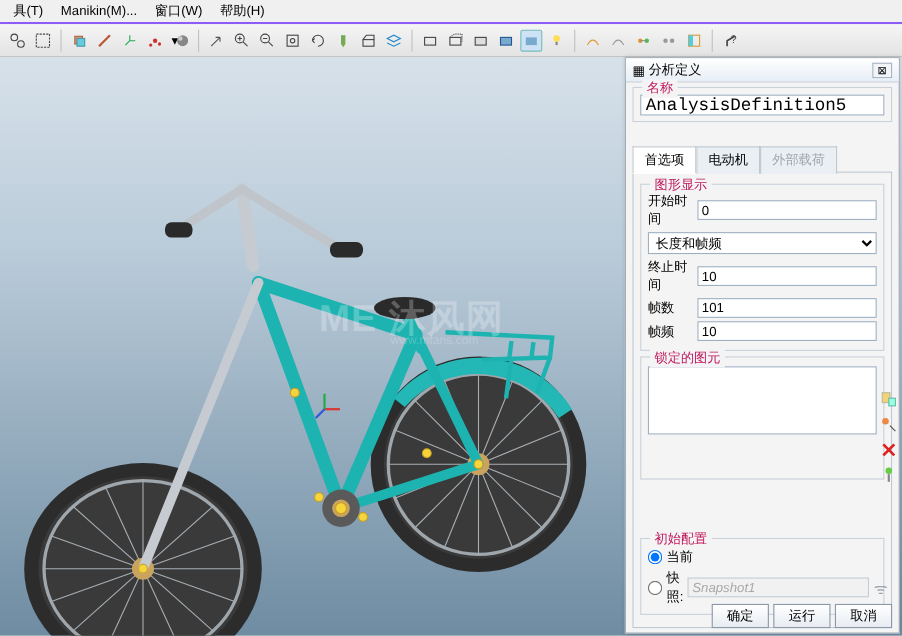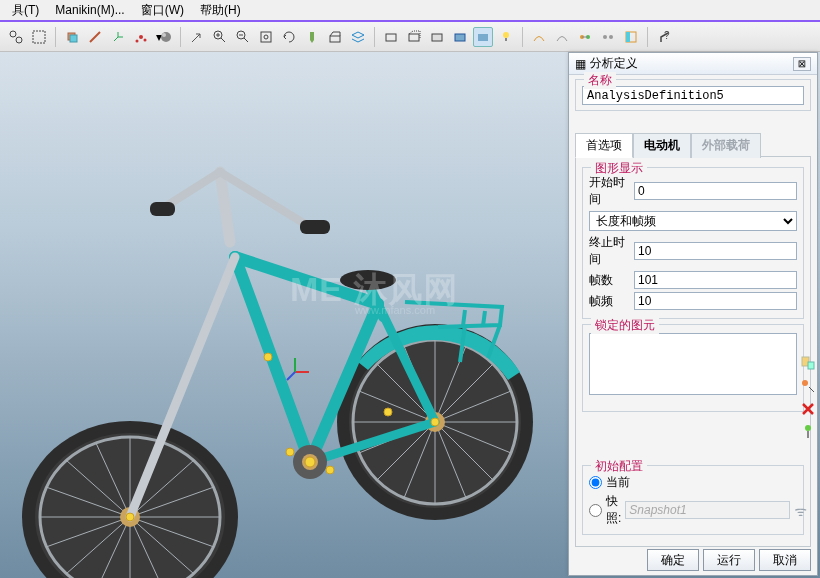--- a/index.html
+++ b/index.html
@@ -105,21 +105,21 @@
       background: #f4f4f4;
       padding: 0 4px;
       font-size: 12px;
     }
     .text-input {
       width: 100%;
       height: 19px;
       border: 1px solid #9fb0c2;
       padding: 0 4px;
       font-family: "Courier New", monospace;
-      font-size: 12px;
+      font-size: 16px;
       background: #fff;
     }
     .select {
       width: 100%;
       height: 20px;
       border: 1px solid #9fb0c2;
       background: #fff;
       font-size: 12px;
       padding: 0 2px;
     }
@@ -130,21 +130,20 @@
       margin-top: 21px;
     }
     .tab {
       padding: 3px 10px;
       border: 1px solid #c0c8d0;
       background: #eaeff4;
       font-size: 12px;
       border-bottom: none;
       position: relative;
       top: 1px;
-      font-weight: bold;
     }
     .tab.active {
       background: #fff;
       z-index: 2;
       border-bottom: 1px solid #fff;
       font-weight: normal;
     }
     .tab.disabled { color: #a0a7ae; }
     .tab-content {
       border: 1px solid #c0c8d0;
@@ -524,21 +523,21 @@
         <div class="row">
           <span class="row-label">帧数</span>
           <input class="row-input" value="101" style="">
         </div>
         <div class="row">
           <span class="row-label">帧频</span>
           <input class="row-input" value="10" style="">
         </div>
       </div>
 
-      <div class="group" style="height:88px">
+      <div class="group" style="height:112px">
         <span class="group-label">锁定的图元</span>
         <div class="locked-elems"></div>
       </div>
 
       <div style="height:48px"></div>
 
       <div class="group">
         <span class="group-label">初始配置</span>
         <div class="radio-row">
           <input type="radio" checked="" style="">

